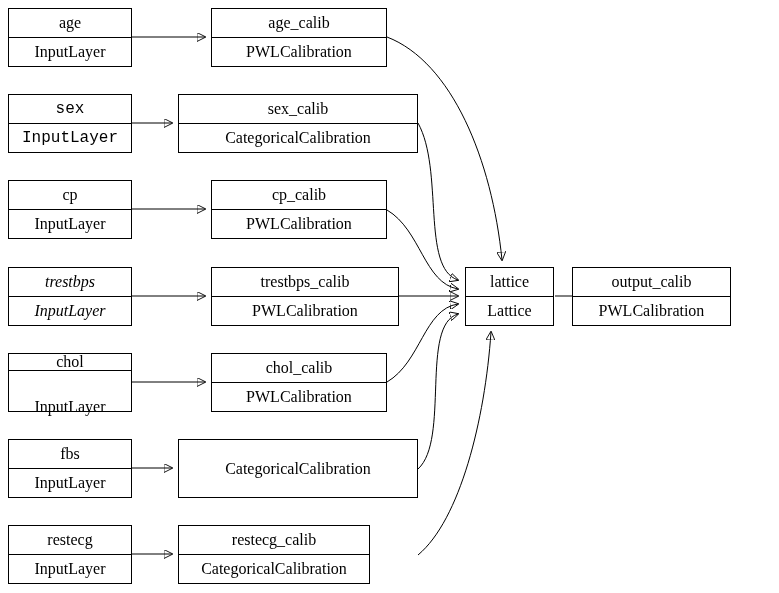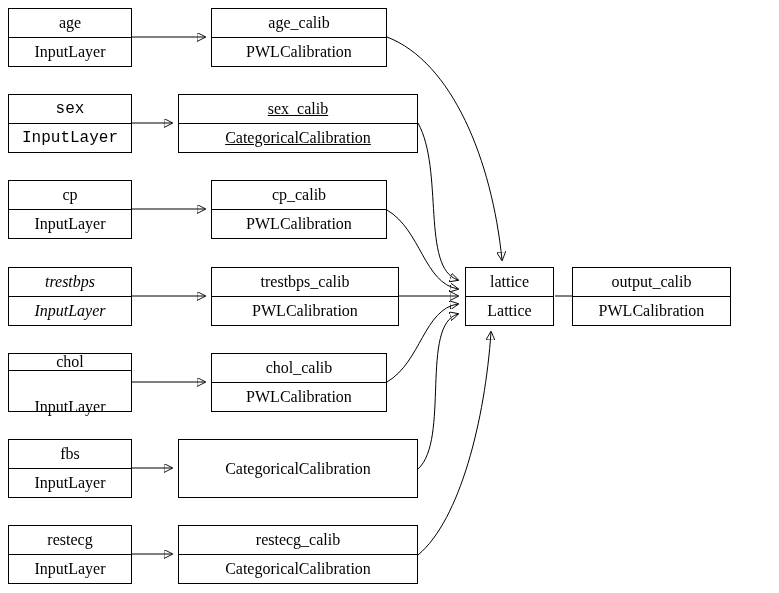--- a/index.html
+++ b/index.html
@@ -52,26 +52,26 @@
   
   #n-age            { left: 8px;   top: 8px;   width: 124px; }
   #n-sex            { left: 8px;   top: 94px;  width: 124px; font-family: Liberation Mono, monospace; }
   #n-cp             { left: 8px;   top: 180px; width: 124px; }
   #n-trestbps       { left: 8px;   top: 267px; width: 124px; font-style: italic; }
   #n-chol           { left: 8px;   top: 353px; width: 124px; gap: 28px; }
   #n-fbs            { left: 8px;   top: 439px; width: 124px; }
   #n-restecg        { left: 8px;   top: 525px; width: 124px; }
   
   #n-age_calib      { left: 211px; top: 8px;   width: 176px; }
-  #n-sex_calib      { left: 178px; top: 94px;  width: 240px; text-decoration: underline; }
+  #n-sex_calib      { left: 178px; top: 94px;  width: 240px; }
   #n-cp_calib       { left: 211px; top: 180px; width: 176px; }
   #n-trestbps_calib { left: 211px; top: 267px; width: 188px; }
   #n-chol_calib     { left: 211px; top: 353px; width: 176px; }
   #n-fbs_calib      { left: 178px; top: 439px; width: 240px; }
-  #n-restecg_calib  { left: 178px; top: 525px; width: 240px; }
+  #n-restecg_calib  { left: 178px; top: 525px; width: 192px; }
   
   #n-lattice        { left: 465px; top: 267px; width: 89px; }
   #n-output_calib   { left: 572px; top: 267px; width: 159px; }
 </style>
 </head>
 <body>
 
 <div id="canvas">
 
   <svg id="edges" viewBox="0 0 779 593" xmlns="http://www.w3.org/2000/svg">

